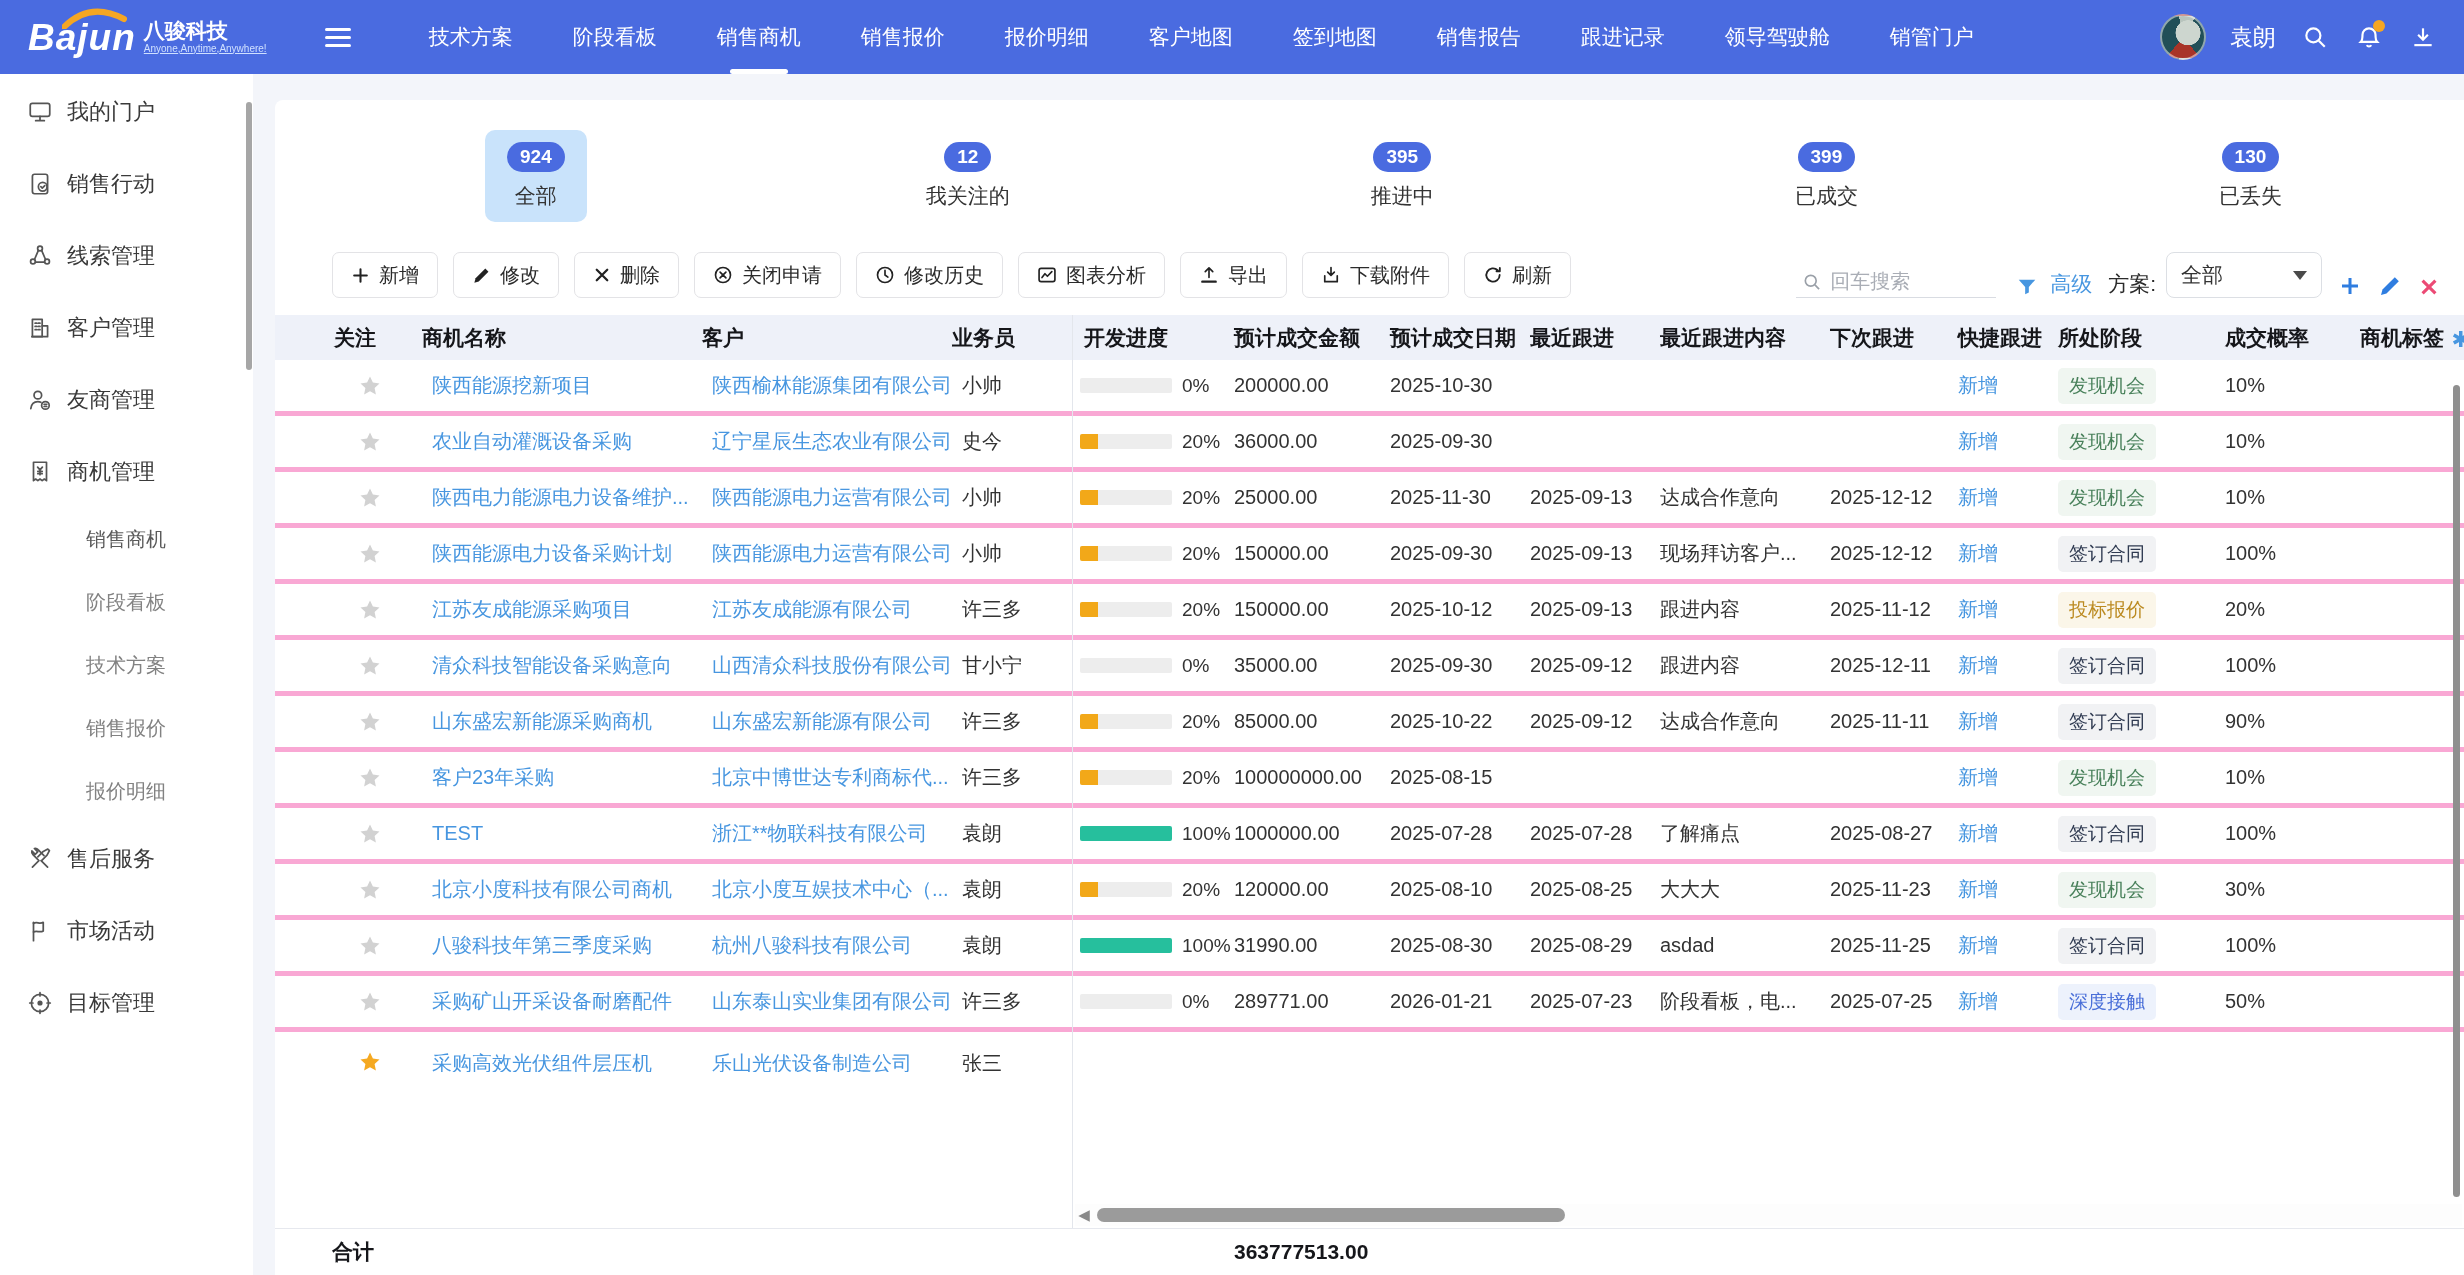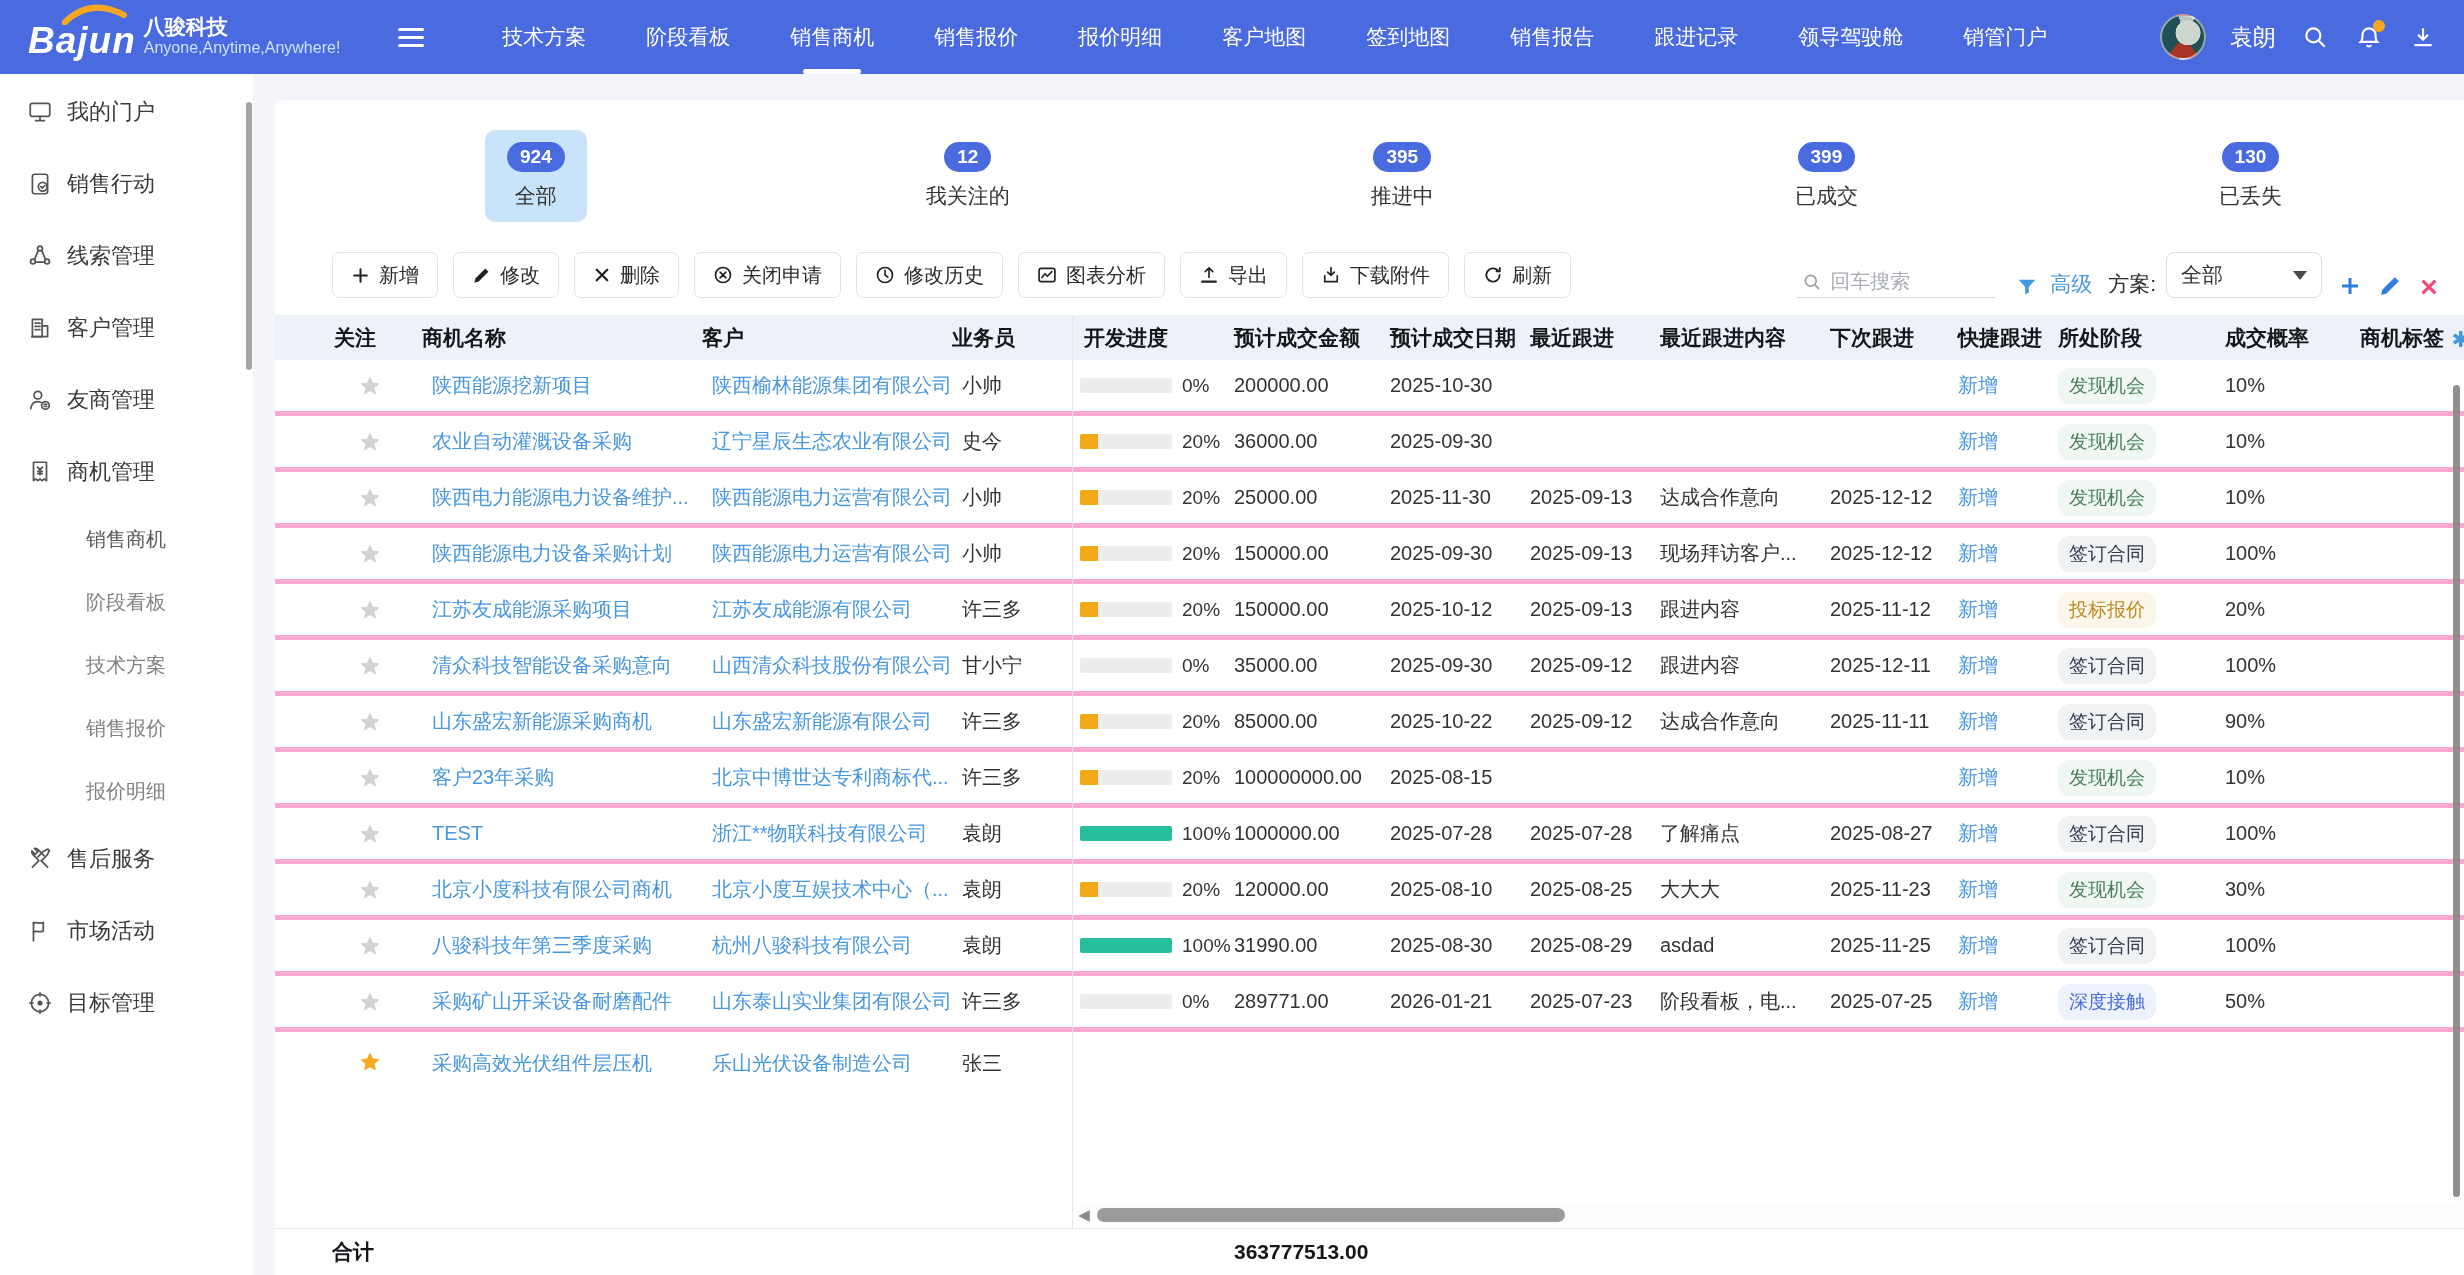--- a/index.html
+++ b/index.html
@@ -6,21 +6,21 @@
   html,body { width:2464px; height:1275px; overflow:hidden;
     font-family:"Liberation Sans","DejaVu Sans",sans-serif; background:#f3f5fa; }
 
   
   .navbar { height:74px; background:#4a6be0; display:flex; align-items:center; color:#fff; position:relative; }
   .logo { display:flex; align-items:flex-end; margin-left:28px; position:relative; }
   .logo-swoosh { position:absolute; left:34px; top:-12px; }
   .logo-en { font-size:37px; font-weight:bold; font-style:italic; letter-spacing:1px; line-height:1; }
   .logo-right { margin-left:8px; margin-bottom:2px; }
   .logo-cn { font-size:21px; font-weight:bold; line-height:1.1; }
-  .logo-tag { font-size:16px; color:#cfe0ff; white-space:nowrap; }
+  .logo-tag { font-size:10px; color:#cfe0ff; white-space:nowrap;text-decoration:underline; }
   .hamburger { margin-left:58px; width:26px; cursor:pointer; }
   .hamburger span { display:block; height:3px; background:#fff; margin:5px 0; border-radius:2px; }
   .nav-tabs { display:flex; height:74px; margin-left:48px; }
   .nav-tab { padding:0 30px; line-height:74px; font-size:21px; cursor:pointer; position:relative; white-space:nowrap; }
   .nav-tab.active::after { content:""; position:absolute; left:50%; transform:translateX(-50%);
     bottom:0; width:58px; height:5px; background:#fff; border-radius:3px; }
   .nav-right { margin-left:auto; display:flex; align-items:center; margin-right:26px; gap:24px; }
   .avatar { width:46px; height:46px; border-radius:50%; border:2px solid rgba(255,255,255,.5); cursor:pointer;
     background:
       radial-gradient(circle at 62% 40%, #cdd6cf 0 34%, transparent 35%),
@@ -79,21 +79,21 @@
   .tr.partial { height:40px; overflow:hidden; border-bottom:none; align-items:flex-start; padding-top:18px; }
   .td { padding-left:12px; white-space:nowrap; overflow:hidden; }
   .td.star-cell { padding-left:26px; }
   .link { color:#4796e0; cursor:pointer; }
   .prog { display:flex; align-items:center; gap:10px; padding-left:8px; }
   .bar { width:92px; height:15px; background:#ededed; border-radius:2px; overflow:hidden; flex:none; }
   .bar i { display:block; height:100%; }
   .bar i.p20 { background:#f2a819; }
   .bar i.p100 { background:#26bf9d; }
   .pct { font-size:19px; color:#333; }
-  .badge { display:inline-block; padding:5px 11px; border-radius:12px; font-size:19px; }
+  .badge { display:inline-block; padding:5px 11px; border-radius:5px; font-size:19px; }
   .badge.green { color:#48805a; background:#f0f6f1; }
   .badge.gray { color:#303b52; background:#f1f2f4; }
   .badge.amber { color:#bb8a20; background:#fbf6e9; }
   .badge.blue  { color:#4a6fd8; background:#edf2fc; }
   .freeze-line { position:absolute; left:797px; top:0; bottom:47px; width:1px; background:#e3e6ec; }
 
   .hscroll { position:absolute; left:800px; right:2px; bottom:2px; height:22px; background:#fdfdfd; display:flex; align-items:center; }
   .hscroll .arr { color:#8a8a8a; font-size:15px; width:18px; text-align:center; cursor:pointer; }
   .hthumb { position:absolute; left:22px; width:468px; height:14px; background:#9b9b9b; border-radius:8px; cursor:grab; }
 

